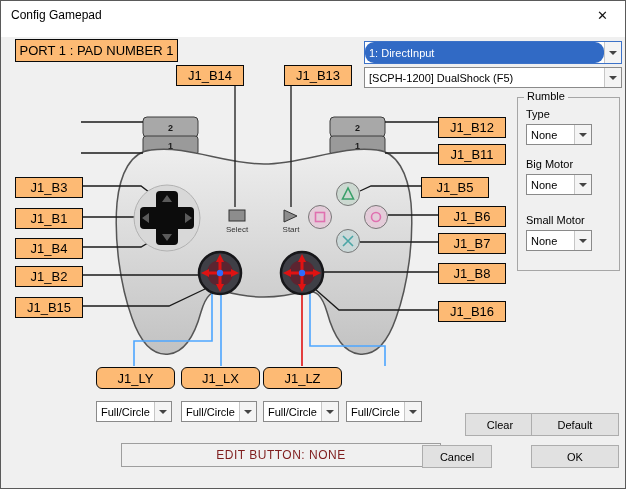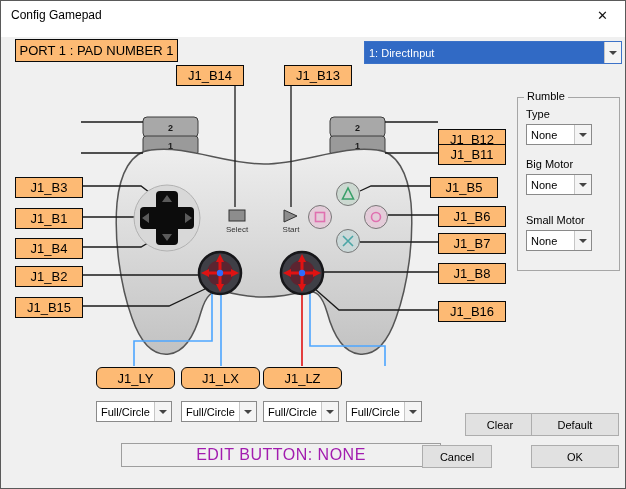--- a/index.html
+++ b/index.html
@@ -13,40 +13,40 @@
   .title{position:absolute;left:10px;top:0;line-height:28px;font-size:12px;color:#000;}
   .close-btn{position:absolute;right:0;top:0;width:45px;height:28px;display:flex;
     align-items:center;justify-content:center;font-size:13px;color:#111;cursor:pointer;}
   
   .framebox{position:absolute;border:1px solid #0a0a0a;background:#fdba74;
     display:flex;align-items:center;justify-content:center;font-size:13px;color:#000;}
   .bbox{width:66px;height:19px;z-index:3;}
   .abox{width:77px;height:20px;z-index:3;border-radius:6px;}
   .combo{position:absolute;background:#fff;border:1px solid #8a8a8a;display:flex;
     align-items:stretch;font-size:11px;color:#000;z-index:3;}
-  .combo .val{flex:1;display:flex;align-items:center;padding-left:4px;overflow:hidden;white-space:nowrap;}
+  .combo .val{flex:1;display:flex;align-items:center;padding-left:4px;overflow:hidden;white-space:nowrap;border-radius:9px;}
   .combo .arrow{width:16px;display:flex;align-items:center;justify-content:center;
     border-left:1px solid #c6c6c6;background:#f4f4f4;}
   .combo .arrow::after{content:"";width:0;height:0;border-left:4px solid transparent;
     border-right:4px solid transparent;border-top:4px solid #444;}
   .combo.focused{border-color:#3c72c8;}
   .combo.focused .val{background:#316ac5;color:#fff;}
   .btn{position:absolute;height:21px;background:#e1e1e1;border:1px solid #adadad;
     display:flex;align-items:center;justify-content:center;font-size:11px;color:#000;
     cursor:pointer;z-index:3;}
   
   #port-box{left:14px;top:38px;width:161px;height:21px;}
   #api-combo{left:363px;top:40px;width:256px;height:21px;}
   #device-combo{left:363px;top:66px;width:256px;height:19px;}
   
   #box-b14{left:175px;top:64px} #box-b13{left:283px;top:64px}
   #box-b10{left:14px;top:112px} #box-b9{left:14px;top:143px} #box-b3{left:14px;top:176px}
   #box-b1{left:14px;top:207px}  #box-b4{left:14px;top:237px} #box-b2{left:14px;top:265px}
   #box-b15{left:14px;top:296px}
-  #box-b12{left:437px;top:128px} #box-b11{left:437px;top:143px} #box-b5{left:429px;top:176px}
+  #box-b12{left:437px;top:116px} #box-b11{left:437px;top:143px} #box-b5{left:420px;top:176px}
   #box-b6{left:437px;top:205px}  #box-b7{left:437px;top:232px}  #box-b8{left:437px;top:262px}
   #box-b16{left:437px;top:300px}
   
   #box-ly{left:95px;top:366px} #box-lx{left:180px;top:366px}
   #box-lz{left:262px;top:366px} #box-lrx{left:345px;top:366px}
   .axcombo{top:400px;width:74px;height:19px;}
   #ax-ly{left:95px} #ax-lx{left:180px} #ax-lz{left:262px} #ax-lrx{left:345px}
   
   #rumble-group{position:absolute;left:516px;top:96px;width:101px;height:172px;
     border:1px solid #a6a6a6;z-index:3;}
@@ -55,22 +55,22 @@
   .rlabel{position:absolute;left:8px;font-size:11px;color:#000;}
   #rl-type{top:10px} #rl-big{top:60px} #rl-small{top:116px}
   .rcombo{left:8px;width:64px;height:19px;}
   #rc-type{top:26px} #rc-big{top:76px} #rc-small{top:132px}
   
   #btn-clear{left:464px;top:412px;width:68px;}
   #btn-default{left:530px;top:412px;width:86px;}
   #btn-cancel{left:421px;top:444px;width:68px;}
   #btn-ok{left:530px;top:444px;width:86px;}
   #edit-box{position:absolute;left:120px;top:442px;width:318px;height:22px;
-    border:1px solid #9e9e9e;color:#a21caf;display:flex;align-items:center;
-    justify-content:center;font-size:16px;letter-spacing:.5px;z-index:3;}
+    border:1px solid #9e9e9e;color:#7f1d1d;display:flex;align-items:center;
+    justify-content:center;font-size:12px;letter-spacing:.5px;z-index:3;}
   
   #gfx{position:absolute;left:0;top:0;width:626px;height:489px;z-index:1;pointer-events:none;}
   #gfx text{font-family:"Liberation Sans",sans-serif;}
   .shoulder-num{font-size:9px;font-weight:bold;fill:#1a1a1a;text-anchor:middle;}
   .tiny-label{font-size:8px;fill:#333;text-anchor:middle;}
 </style>
 </head>
 <body>
 
 <div class="window">
@@ -158,20 +158,24 @@
     <use href="#stick" transform="translate(219,272)"></use>
     <use href="#stick" transform="translate(301,272)"></use>
   </svg>
 
   <div class="framebox" id="port-box">PORT 1 : PAD NUMBER 1</div>
 
   <div class="combo focused" id="api-combo">
     <span class="val">1: DirectInput</span>
     <span class="arrow"></span>
   </div>
+  <div class="combo" id="device-combo">
+    <span class="val">[SCPH-1200] DualShock (F5)</span>
+    <span class="arrow"></span>
+  </div>
 
   <div class="framebox bbox" id="box-b14">J1_B14</div>
   <div class="framebox bbox" id="box-b13">J1_B13</div>
   <div class="framebox bbox" id="box-b3">J1_B3</div>
   <div class="framebox bbox" id="box-b1">J1_B1</div>
   <div class="framebox bbox" id="box-b4">J1_B4</div>
   <div class="framebox bbox" id="box-b2">J1_B2</div>
   <div class="framebox bbox" id="box-b15">J1_B15</div>
   <div class="framebox bbox" id="box-b12">J1_B12</div>
   <div class="framebox bbox" id="box-b11">J1_B11</div>

